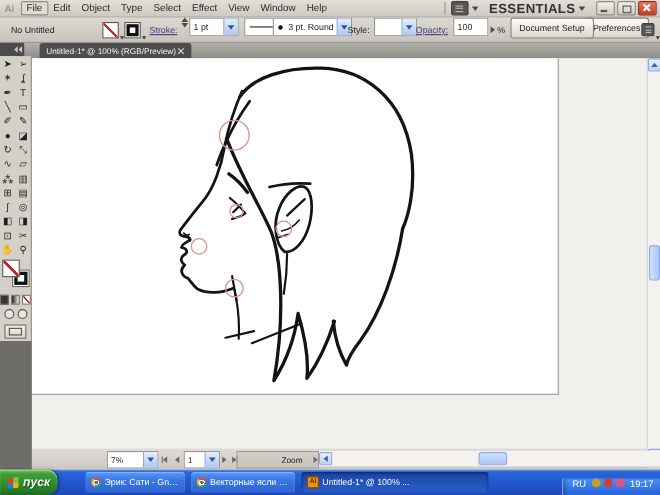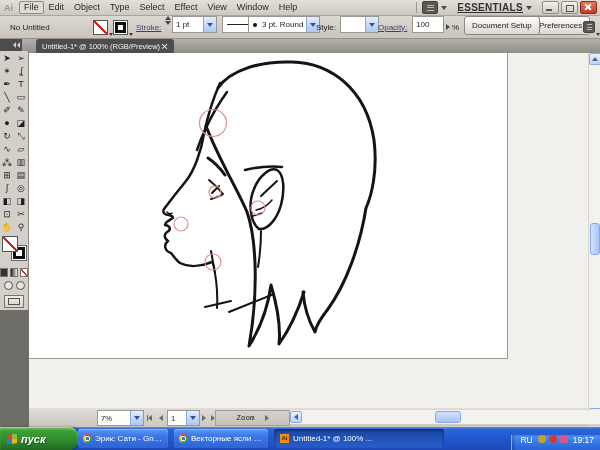--- a/index.html
+++ b/index.html
@@ -18,21 +18,21 @@
   .appbar-right{margin-left:auto;display:flex;align-items:center;}
   .sep{width:1px;height:11px;background:#9b978f;margin:0 5px;}
   .arrange-btn{width:14px;height:11px;background:#5a5852;border:1px solid #43423d;border-radius:2px;
     display:flex;align-items:center;justify-content:center;}
   .arrange-btn .grid{width:7px;height:6px;background:
      linear-gradient(#bbb,#bbb) 0 0/7px 1px no-repeat,
      linear-gradient(#bbb,#bbb) 0 50%/7px 1px no-repeat,
      linear-gradient(#bbb,#bbb) 0 100%/7px 1px no-repeat;}
   .caret{width:0;height:0;border-left:3px solid transparent;border-right:3px solid transparent;
     border-top:4px solid #4a4a46;margin-left:3px;}
-  .workspace{font-size:10px;font-weight:bold;letter-spacing:.3px;color:#333;margin-left:10px;text-decoration:underline;}
+  .workspace{font-size:12px;font-weight:bold;letter-spacing:.3px;color:#333;margin-left:10px;}
   .winbtns{display:flex;gap:2px;margin:0 3px 0 10px;}
   .winbtn{width:15px;height:11px;border:1px solid #8f8c84;border-radius:2px;
     background:linear-gradient(#f2f0ec,#cfcbc3);position:relative;}
   .winbtn.close{background:linear-gradient(#e87a5e,#c53a22);border-color:#8d2b17;}
   .glyph-min{position:absolute;left:3px;bottom:2px;width:6px;height:2px;background:#555;}
   .glyph-restore{position:absolute;left:4px;top:3px;width:6px;height:5px;border:1px solid #555;}
   .glyph-x1,.glyph-x2{position:absolute;left:3px;top:4px;width:8px;height:2px;background:#fff;}
   .glyph-x1{transform:rotate(45deg);}.glyph-x2{transform:rotate(-45deg);}
 
   
@@ -125,31 +125,31 @@
   
   .statusbar{position:absolute;left:29px;top:408px;width:559px;height:19px;
      background:linear-gradient(#e0dcd6,#ccc8c0);font-size:7.5px;color:#222;}
   .sb{position:absolute;top:2px;height:15px;display:flex;align-items:center;}
   .navbtn{width:9px;height:11px;display:flex;align-items:center;justify-content:center;}
   .navbtn i{display:flex;align-items:center;}
   .bar1{width:1px;height:6px;background:#6a6a66;}
   .tri-l2{width:0;height:0;border-top:3px solid transparent;border-bottom:3px solid transparent;border-right:4px solid #6a6a66;}
   .tri-r2{width:0;height:0;border-top:3px solid transparent;border-bottom:3px solid transparent;border-left:4px solid #6a6a66;}
   .zoomfield{position:absolute;left:186px;top:2px;width:73px;height:14px;border:1px solid #a09d95;
-     background:linear-gradient(#d6d2cb,#c6c2ba);display:flex;align-items:center;justify-content:center;gap:10px;font-family:Liberation Mono, monospace;}
+     background:linear-gradient(#d6d2cb,#c6c2ba);display:flex;align-items:center;justify-content:flex-end;gap:10px;}
   .hscroll{position:absolute;left:261px;top:2px;width:327px;height:14px;background:#f3f2ee;}
   .hbtn{position:absolute;top:1px;width:12px;height:12px;background:linear-gradient(#e9f1fe,#bdd3f8);
      border:1px solid #8cabe4;border-radius:2px;box-sizing:border-box;display:flex;align-items:center;justify-content:center;}
   .hthumb{position:absolute;left:145px;top:1px;width:26px;height:12px;border-radius:3px;
      background:linear-gradient(#d3e2fd,#a9c4f6);border:1px solid #88a8e6;box-sizing:border-box;}
 
   
   .taskbar{position:absolute;left:0;top:427px;width:600px;height:23px;
      background:linear-gradient(#5494f3 0%,#2a66d9 9%,#2459cf 45%,#1c49b8 100%);}
-  .startbtn{position:absolute;left:0;top:0;height:23px;width:78px;border-radius:0 9px 9px 0;
+  .startbtn{position:absolute;left:0;top:0;height:23px;width:52px;border-radius:0 9px 9px 0;
      background:linear-gradient(#6cc258 0%,#3d9e36 18%,#2f8a2c 60%,#1f6b20 100%);
      box-shadow:inset 0 1px 1px #9fe08a, 2px 0 3px rgba(0,0,0,.35);
      display:flex;align-items:center;gap:4px;padding-left:7px;box-sizing:border-box;}
   .start-label{color:#fff;font-weight:bold;font-style:italic;font-size:11px;text-shadow:1px 1px 1px #1d5a1d;}
   .winflag{width:10px;height:10px;display:grid;grid-template-columns:5px 5px;grid-auto-rows:5px;
      transform:skewY(-6deg);border-radius:1px;overflow:hidden;}
   .winflag i:nth-child(1){background:#e33e2b;}.winflag i:nth-child(2){background:#7dc242;}
   .winflag i:nth-child(3){background:#2f7bd8;}.winflag i:nth-child(4){background:#f4b400;}
   .taskbtns{position:absolute;left:78px;top:2px;display:flex;gap:6px;}
   .taskbtn{height:19px;border-radius:3px;display:flex;align-items:center;gap:3px;padding:0 5px;

